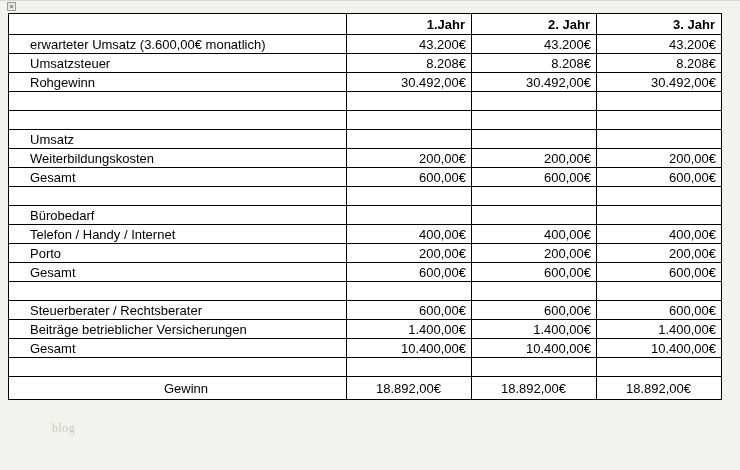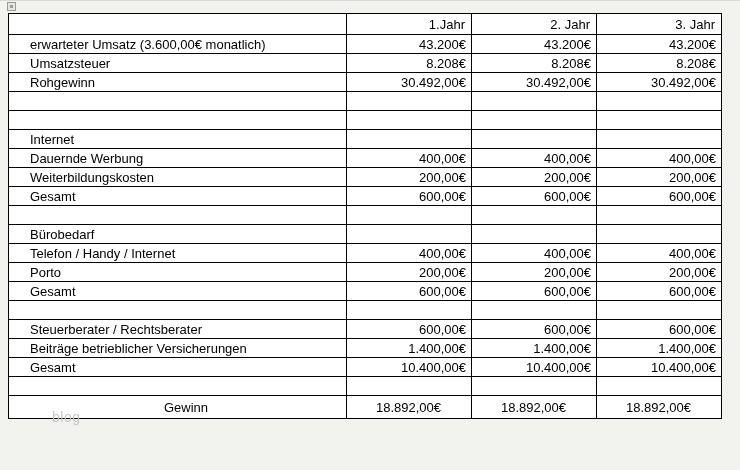--- a/index.html
+++ b/index.html
@@ -44,36 +44,37 @@
     border: 1px solid #000000;
     font-size: 13px;
     color: #000000;
     height: 19px;
     padding: 0 4px 0 4px;
     white-space: nowrap;
     overflow: hidden;
     box-sizing: border-box;
   }
   thead th {
-    font-weight: normal;
+    font-weight: bold;
     text-align: right;
     height: 21px;
     padding-right: 6px;
   }
   td.label-cell { text-align: left; padding-left: 21px; }
   td.value-cell { text-align: right; padding-right: 5px; }
   tr.bold td { font-weight: normal; }
   tr.last-row td { height: 23px; text-align: center; }
   .watermark {
     position: absolute;
     left: 52px;
-    top: 408px;
-    font-size: 14px;
+    top: 420px;
+    font-size: 12px;
     color: #c7c7c0;
     letter-spacing: 0.5px;
+    font-family: Liberation Serif, serif;
   }
 </style>
 </head>
 <body>
 
 <div class="move-handle"></div>
 
 <table class="fin-table">
   <colgroup>
     <col class="label-col">
@@ -114,30 +115,24 @@
         <td class="value-cell"></td>
         <td class="value-cell"></td>
       </tr>
       <tr>
         <td class="label-cell"></td>
         <td class="value-cell"></td>
         <td class="value-cell"></td>
         <td class="value-cell"></td>
       </tr>
       <tr class="bold">
-        <td class="label-cell">Internet</td>
-        <td class="value-cell"></td>
-        <td class="value-cell"></td>
-        <td class="value-cell"></td>
-      </tr>
-      <tr>
-        <td class="label-cell">Dauernde Werbung</td>
-        <td class="value-cell">400,00€</td>
-        <td class="value-cell">400,00€</td>
-        <td class="value-cell">400,00€</td>
+        <td class="label-cell">Umsatz</td>
+        <td class="value-cell"></td>
+        <td class="value-cell"></td>
+        <td class="value-cell"></td>
       </tr>
       <tr>
         <td class="label-cell">Weiterbildungskosten</td>
         <td class="value-cell">200,00€</td>
         <td class="value-cell">200,00€</td>
         <td class="value-cell">200,00€</td>
       </tr>
       <tr class="bold">
         <td class="label-cell">Gesamt</td>
         <td class="value-cell">600,00€</td>

